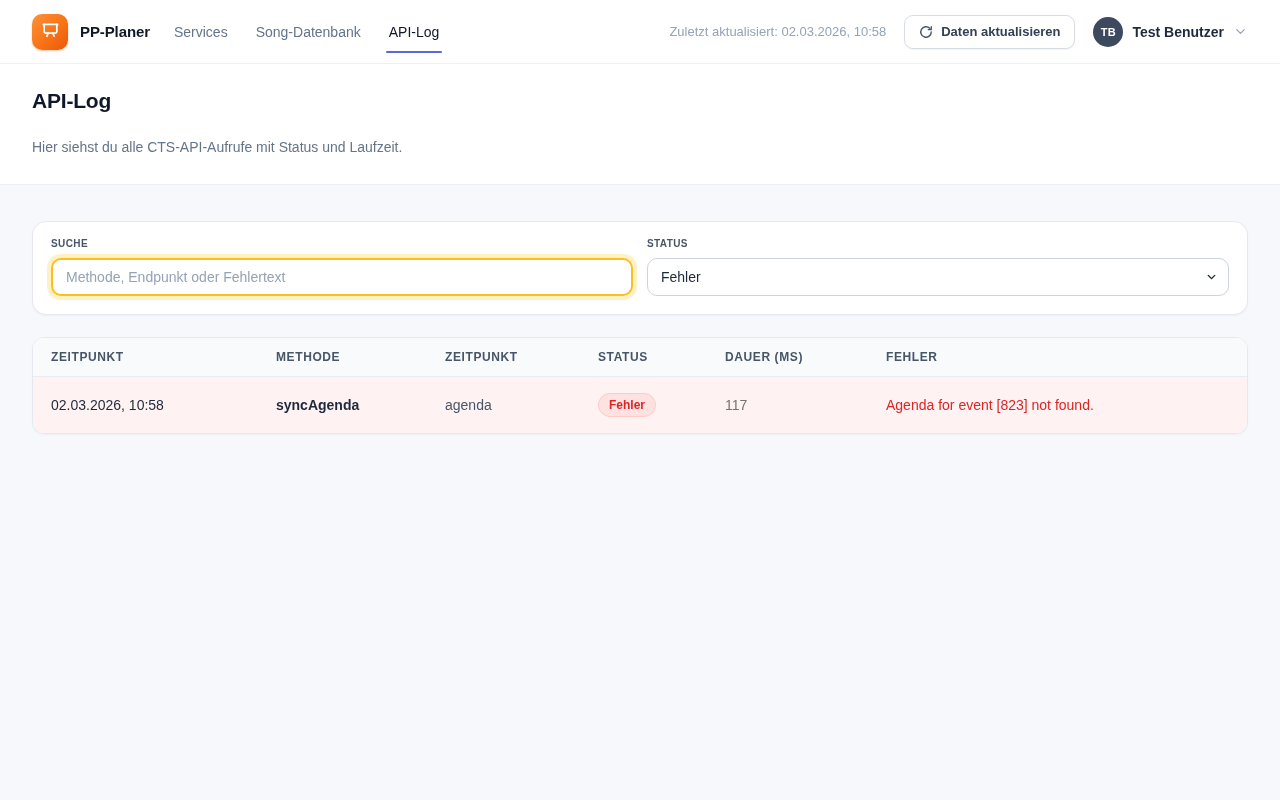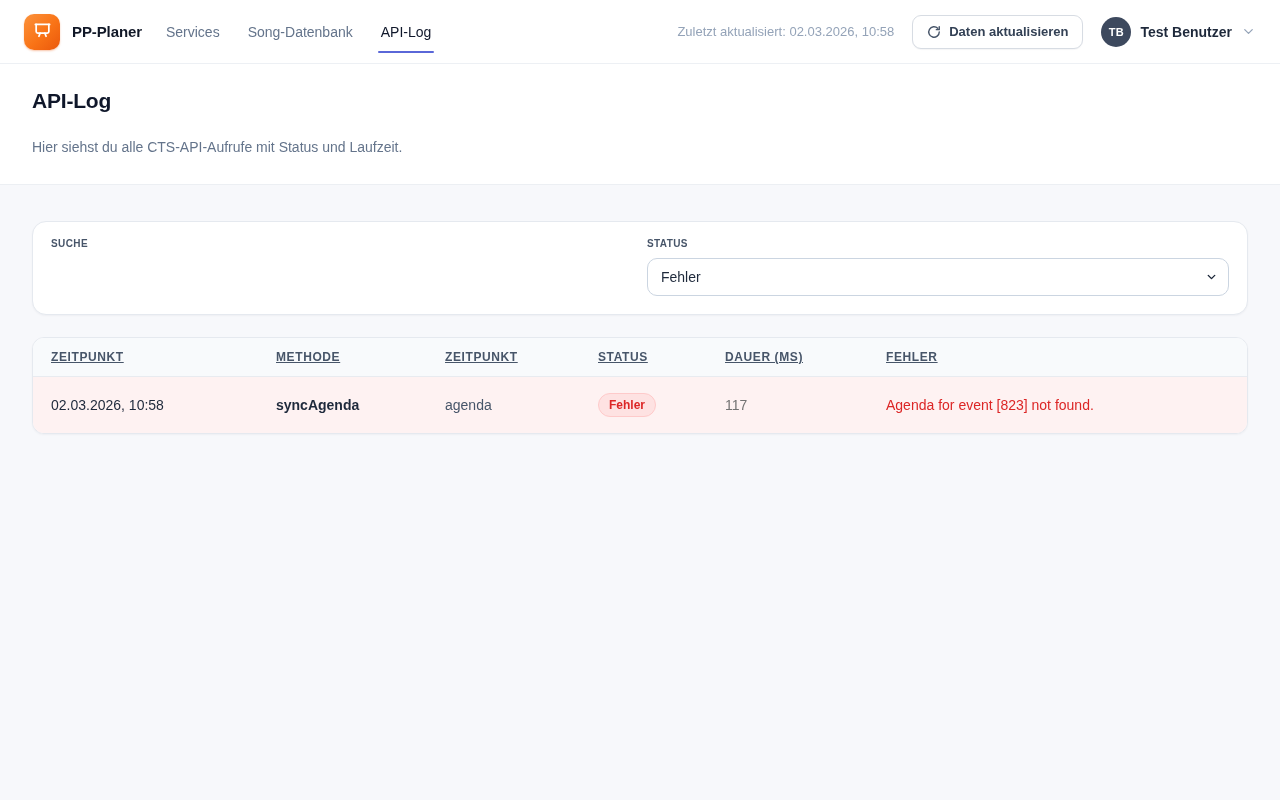--- a/index.html
+++ b/index.html
@@ -7,21 +7,21 @@
   body {
     font-family:"Liberation Sans","DejaVu Sans",sans-serif;
     background:#f7f8fb;
     color:#0f172a;
     -webkit-font-smoothing:antialiased;
   }
 
   
   .app-header {
     height:64px; background:#ffffff; border-bottom:1px solid #edf0f4;
-    display:flex; align-items:center; padding:0 24px;
+    display:flex; align-items:center; padding:0 32px;
   }
   .brand { display:flex; align-items:center; gap:12px; }
   .logo {
     width:36px; height:36px; border-radius:10px;
     background:linear-gradient(135deg,#fb923c 0%,#f97316 55%,#ea580c 100%);
     display:grid; place-items:center; color:#ffffff; flex:0 0 auto;
     box-shadow:0 1px 2px rgba(234,88,12,.35);
   }
   .brand-name { font-size:15px; font-weight:700; color:#111827; letter-spacing:-.1px; }
 
@@ -97,21 +97,21 @@
 
   
   .table-card {
     margin-top:22px; background:#ffffff; border:1px solid #e5e9ef;
     border-radius:12px; overflow:hidden; box-shadow:0 1px 2px rgba(15,23,42,.04);
   }
   table { width:100%; border-collapse:collapse; table-layout:fixed; }
   thead th {
     background:#f8fafc; text-align:left; padding:12px 10px 12px 18px;
     font-size:12px; font-weight:600; color:#475569; letter-spacing:.05em;
-    border-bottom:1px solid #e8ebf0; white-space:nowrap;text-decoration:underline;
+    border-bottom:1px solid #e8ebf0; white-space:nowrap;
   }
   tbody td { padding:16px 10px 16px 18px; font-size:14px; vertical-align:middle; }
   .error-row { background:#fef2f2; }
   .cell-zeit { color:#1e293b; }
   .cell-methode { font-weight:600; color:#1e293b; }
   .cell-endpunkt { color:#475569; }
   .cell-dauer { color:#737373; }
   .cell-fehler { color:#dc2626; }
   .status-badge {
     display:inline-block; padding:3px 10px; border-radius:999px;
@@ -169,20 +169,21 @@
 <section class="page-head">
   <h1 class="page-title">API-Log</h1>
   <p class="page-subtitle">Hier siehst du alle CTS-API-Aufrufe mit Status und Laufzeit.</p>
 </section>
 
 <main class="main">
 
   <div class="filter-card">
     <div class="filter-field">
       <label class="field-label">SUCHE</label>
+      <input class="search-input" type="text" placeholder="Methode, Endpunkt oder Fehlertext" style="">
     </div>
     <div class="filter-field">
       <label class="field-label">STATUS</label>
       <div class="select-wrap">
         <select class="status-select">
           <option selected="">Fehler</option>
         </select>
         <span class="select-chevron">
           <svg width="13" height="13" viewBox="0 0 24 24" fill="none" stroke="currentColor" stroke-width="2.6" stroke-linecap="round" stroke-linejoin="round">
             <path d="M6 9l6 6 6-6"></path>

